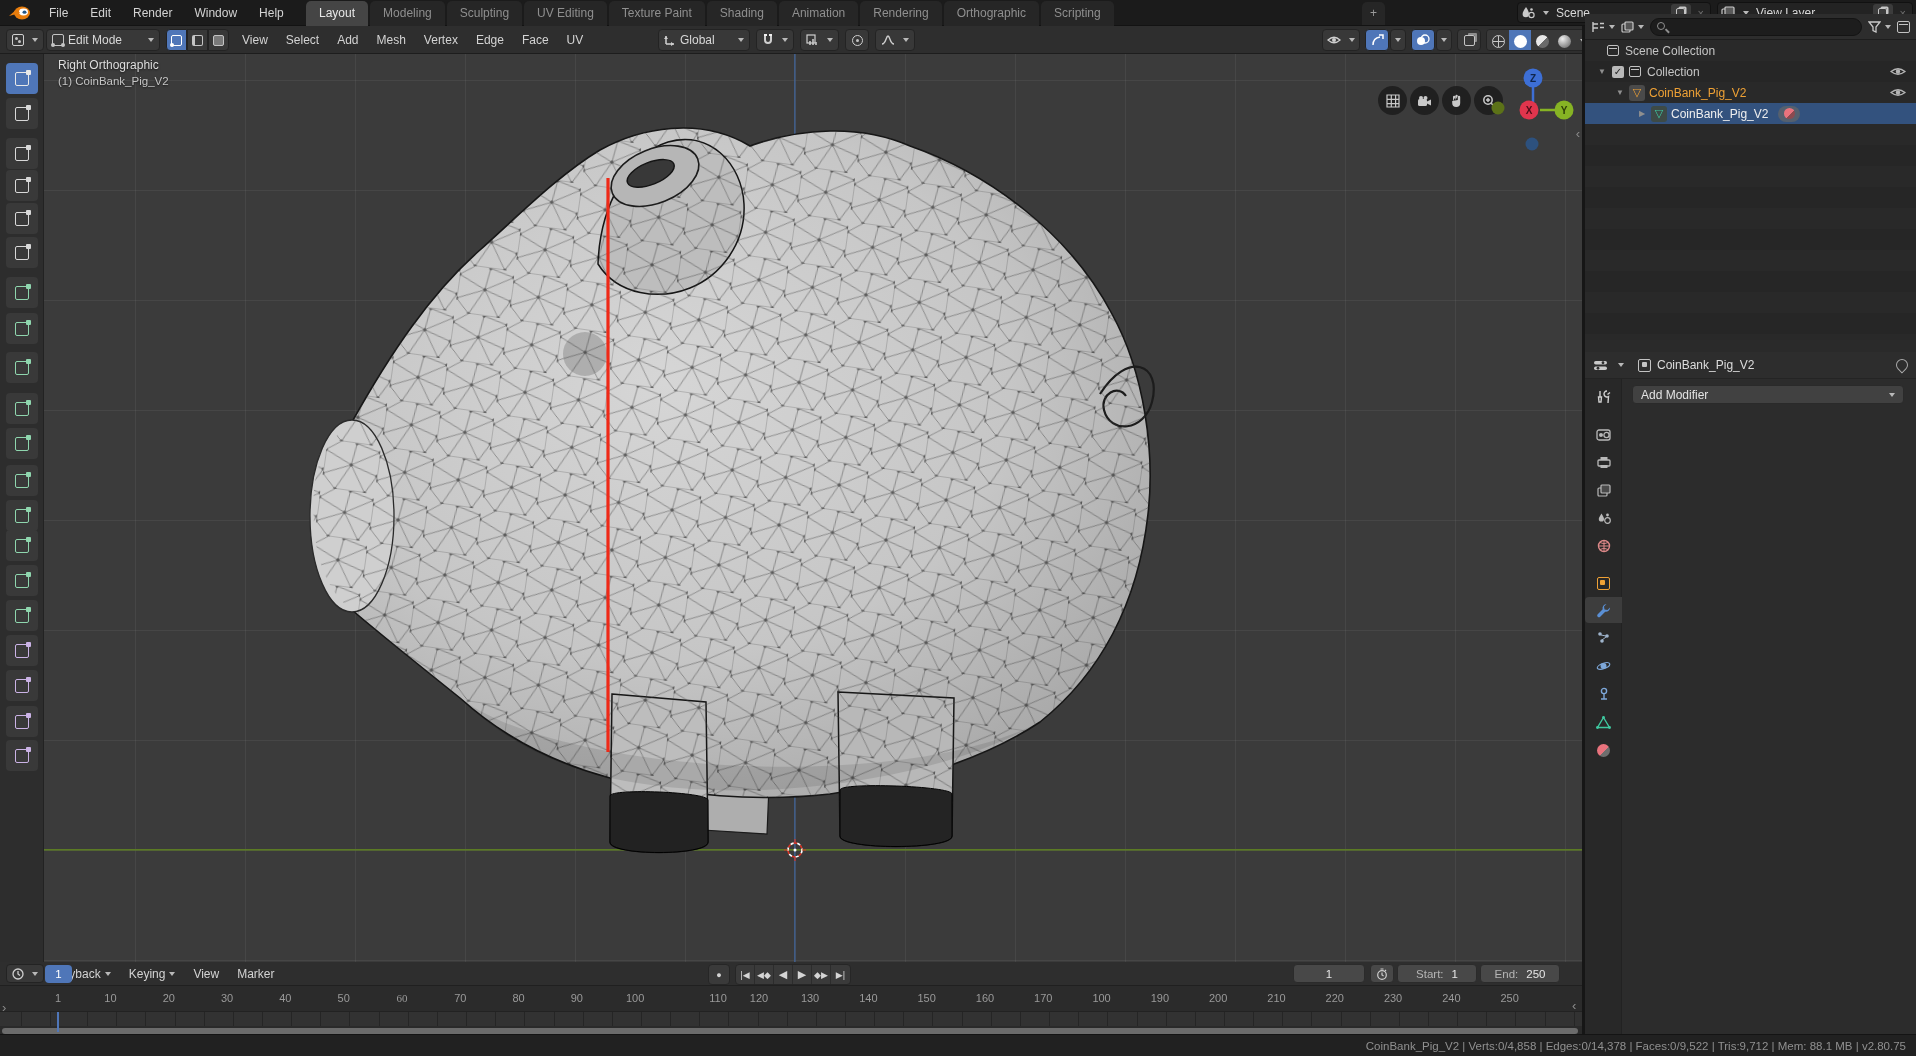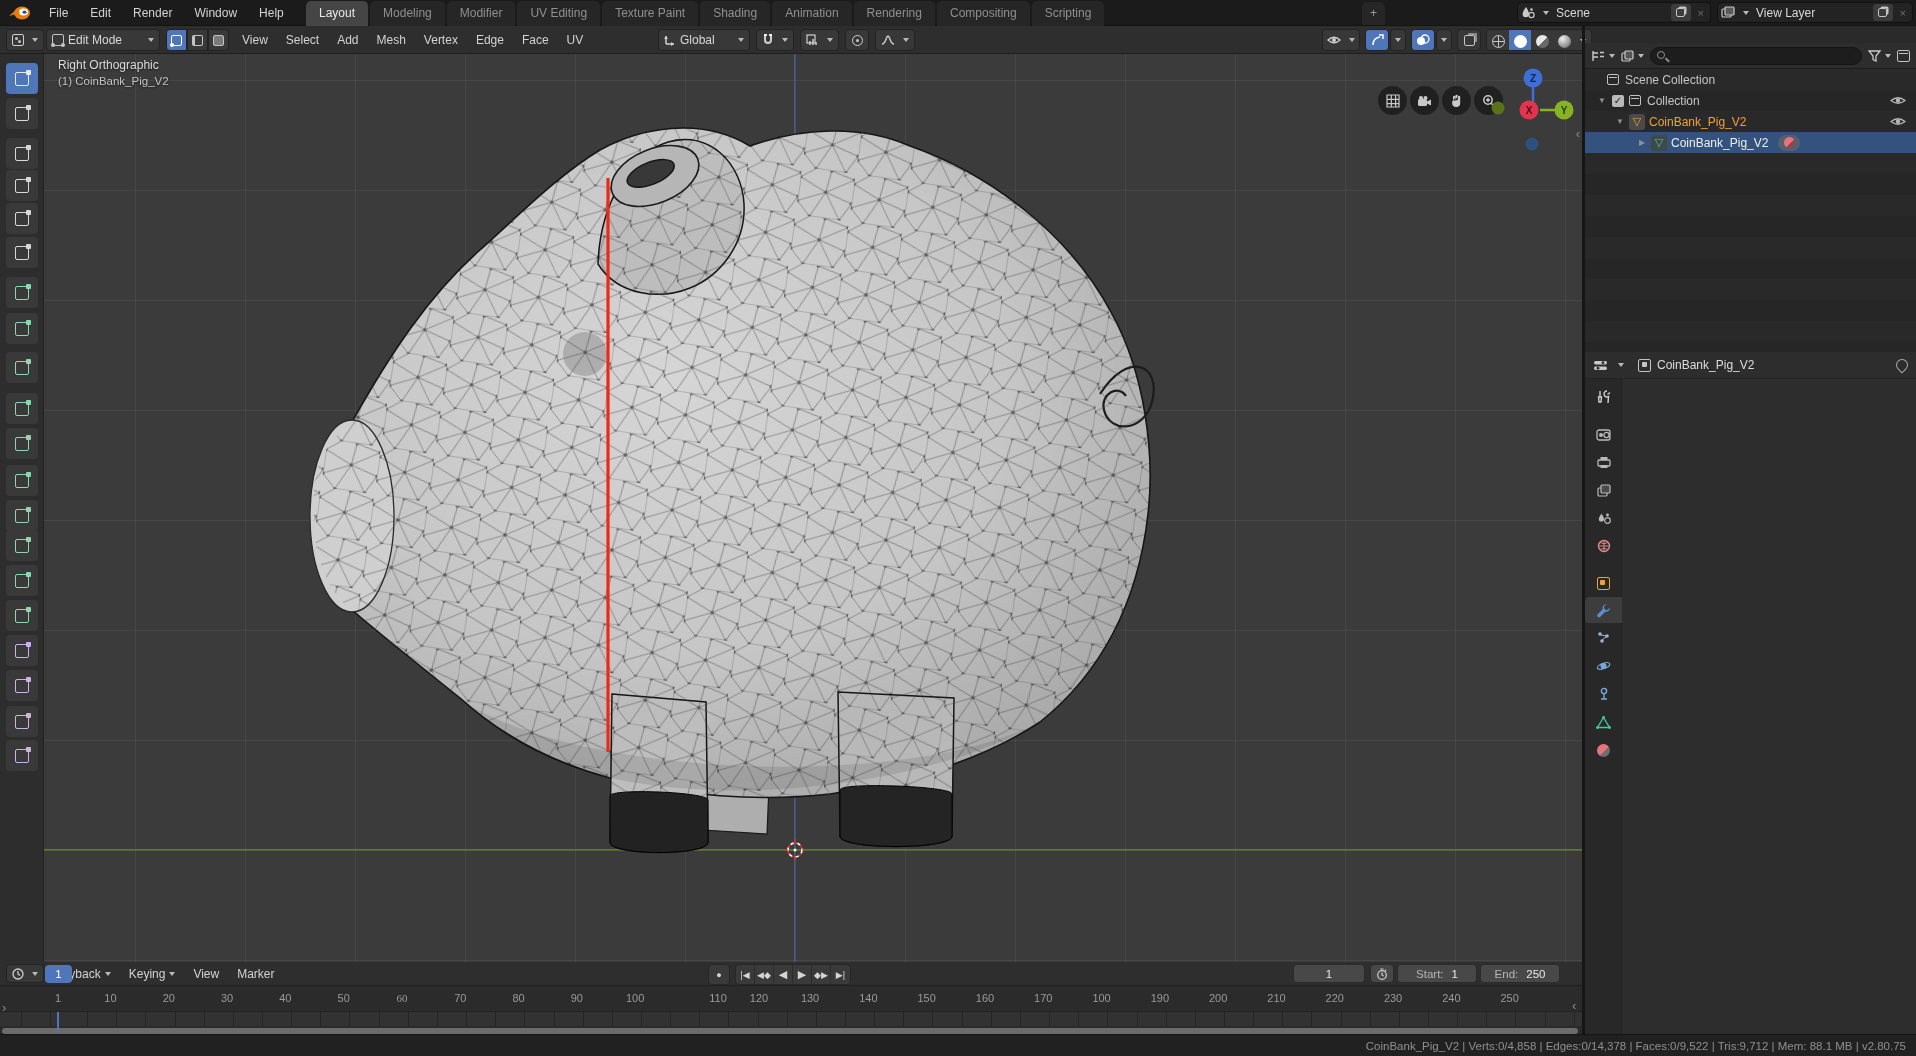--- a/index.html
+++ b/index.html
@@ -55,21 +55,21 @@
   .tool{position:absolute;left:6px;width:32px;height:31px;background:#393939;border-radius:4px;display:flex;align-items:center;justify-content:center}
   .tool.active{background:#4f76b8}
   .tool-glyph{width:14px;height:14px;border:1.5px solid var(--c,#d8d8d8);border-radius:2px;position:relative}
   .tool-glyph::after{content:"";position:absolute;right:-3px;top:-3px;width:5px;height:5px;background:var(--c,#d8d8d8);border-radius:1px}
   
   #nav-gizmo{position:absolute;left:1490px;top:4px;width:92px;height:96px}
   .vp-round{position:absolute;top:32px;width:29px;height:29px;border-radius:50%;background:rgba(28,28,28,.85);display:flex;align-items:center;justify-content:center;color:#c9c9c9}
   .edge-arrow{position:absolute;color:#8b8b8b;font-size:13px}
   
   #right-divider{position:absolute;left:1582px;top:26px;width:3px;height:1008px;background:#161616}
-  #outliner{position:absolute;left:1585px;top:43px;width:331px;height:326px;background:#ec4899}
+  #outliner{position:absolute;left:1585px;top:14px;width:331px;height:326px;background:#ec4899}
   #outliner-header{height:26px;background:#2d2d2d;border-bottom:1px solid #1d1d1d;display:flex;align-items:center;padding:0 6px;gap:6px}
   #outliner-search{flex:1;height:18px;background:#1d1d1d;border:1px solid #141414;border-radius:9px;color:#ccc;padding:0 6px 0 22px;font-size:11px;outline:none}
   .search-wrap{flex:1;position:relative;display:flex}
   .mag{position:absolute;left:7px;top:4px;width:8px;height:8px;border:1.5px solid #8f8f8f;border-radius:50%}
   .mag::after{content:"";position:absolute;left:7px;top:7px;width:5px;height:1.5px;background:#8f8f8f;transform:rotate(45deg)}
   #outliner-rows{position:absolute;left:0;top:26px;right:0;bottom:0;
     background:repeating-linear-gradient(to bottom,#292929 0 21px,#262626 21px 42px)}
   .ol-row{height:21px;display:flex;align-items:center;font-size:12px;color:#c5c5c5;position:relative}
   .ol-row.selected{background:#33527e;color:#efefef}
   .ol-eye{position:absolute;right:10px;top:5px}
@@ -131,27 +131,27 @@
   <span class="menu">File</span>
       <span class="menu">Edit</span>
       <span class="menu">Render</span>
       <span class="menu">Window</span>
       <span class="menu">Help</span>
     </nav>
   <div id="ws-tabs">
 
   <span class="ws-tab active">Layout</span>
       <span class="ws-tab">Modeling</span>
-      <span class="ws-tab">Modifier</span>
+      <span class="ws-tab">Sculpting</span>
       <span class="ws-tab">UV Editing</span>
       <span class="ws-tab">Texture Paint</span>
       <span class="ws-tab">Shading</span>
       <span class="ws-tab">Animation</span>
       <span class="ws-tab">Rendering</span>
-      <span class="ws-tab">Compositing</span>
+      <span class="ws-tab">Orthographic</span>
       <span class="ws-tab">Scripting</span>
     </div>
   <span id="ws-add" class="abs" style="left:1360px;top:2px">+</span>
 
   <div class="db-field" style="left:1517px;width:194px">
     <svg width="14" height="13" viewBox="0 0 14 13">
       <path d="M5 1 C7 4 8 6 8 8 a3.2 3.2 0 1 1-6.4 0 C1.6 6 3 4 5 1 Z" fill="#c9c9c9"></path>
       <circle cx="10.5" cy="9" r="2.6" fill="none" stroke="#c9c9c9" stroke-width="1.2"></circle>
       <circle cx="10.5" cy="3.5" r="1.3" fill="#c9c9c9"></circle>
     </svg>
@@ -671,20 +671,26 @@
           <path d="M7.5 1.5 L13.5 11.5 H1.5 Z" fill="none" stroke="#3fc9a0" stroke-width="1.4"></path>
           <circle cx="7.5" cy="1.5" r="1.4" fill="#3fc9a0"></circle>
           <circle cx="13.5" cy="11.5" r="1.4" fill="#3fc9a0"></circle>
           <circle cx="1.5" cy="11.5" r="1.4" fill="#3fc9a0"></circle>
         </svg>
       </div>
     <div class="ptab" style="top:358px">
         <span class="sphere" style="width:13px;height:13px;background:linear-gradient(135deg,#e9737d 55%,#6e6e6e 55%)"></span>
       </div>
   </div>
+  <div id="prop-content">
+    <div id="add-modifier">
+      <span>Add Modifier</span>
+      <span class="caret"></span>
+    </div>
+  </div>
 </div>
 
 <div id="timeline">
   <div id="tl-header">
     <div id="tl-editor-btn" class="hdr-btn" style="height:19px">
       <svg width="12" height="12" viewBox="0 0 12 12">
           <circle cx="6" cy="6" r="5" fill="none" stroke="#cfcfcf" stroke-width="1.3"></circle>
           <path d="M6 3 V6 L8 7.5" stroke="#cfcfcf" stroke-width="1.3" fill="none"></path>
         </svg>
       <span class="caret"></span>

